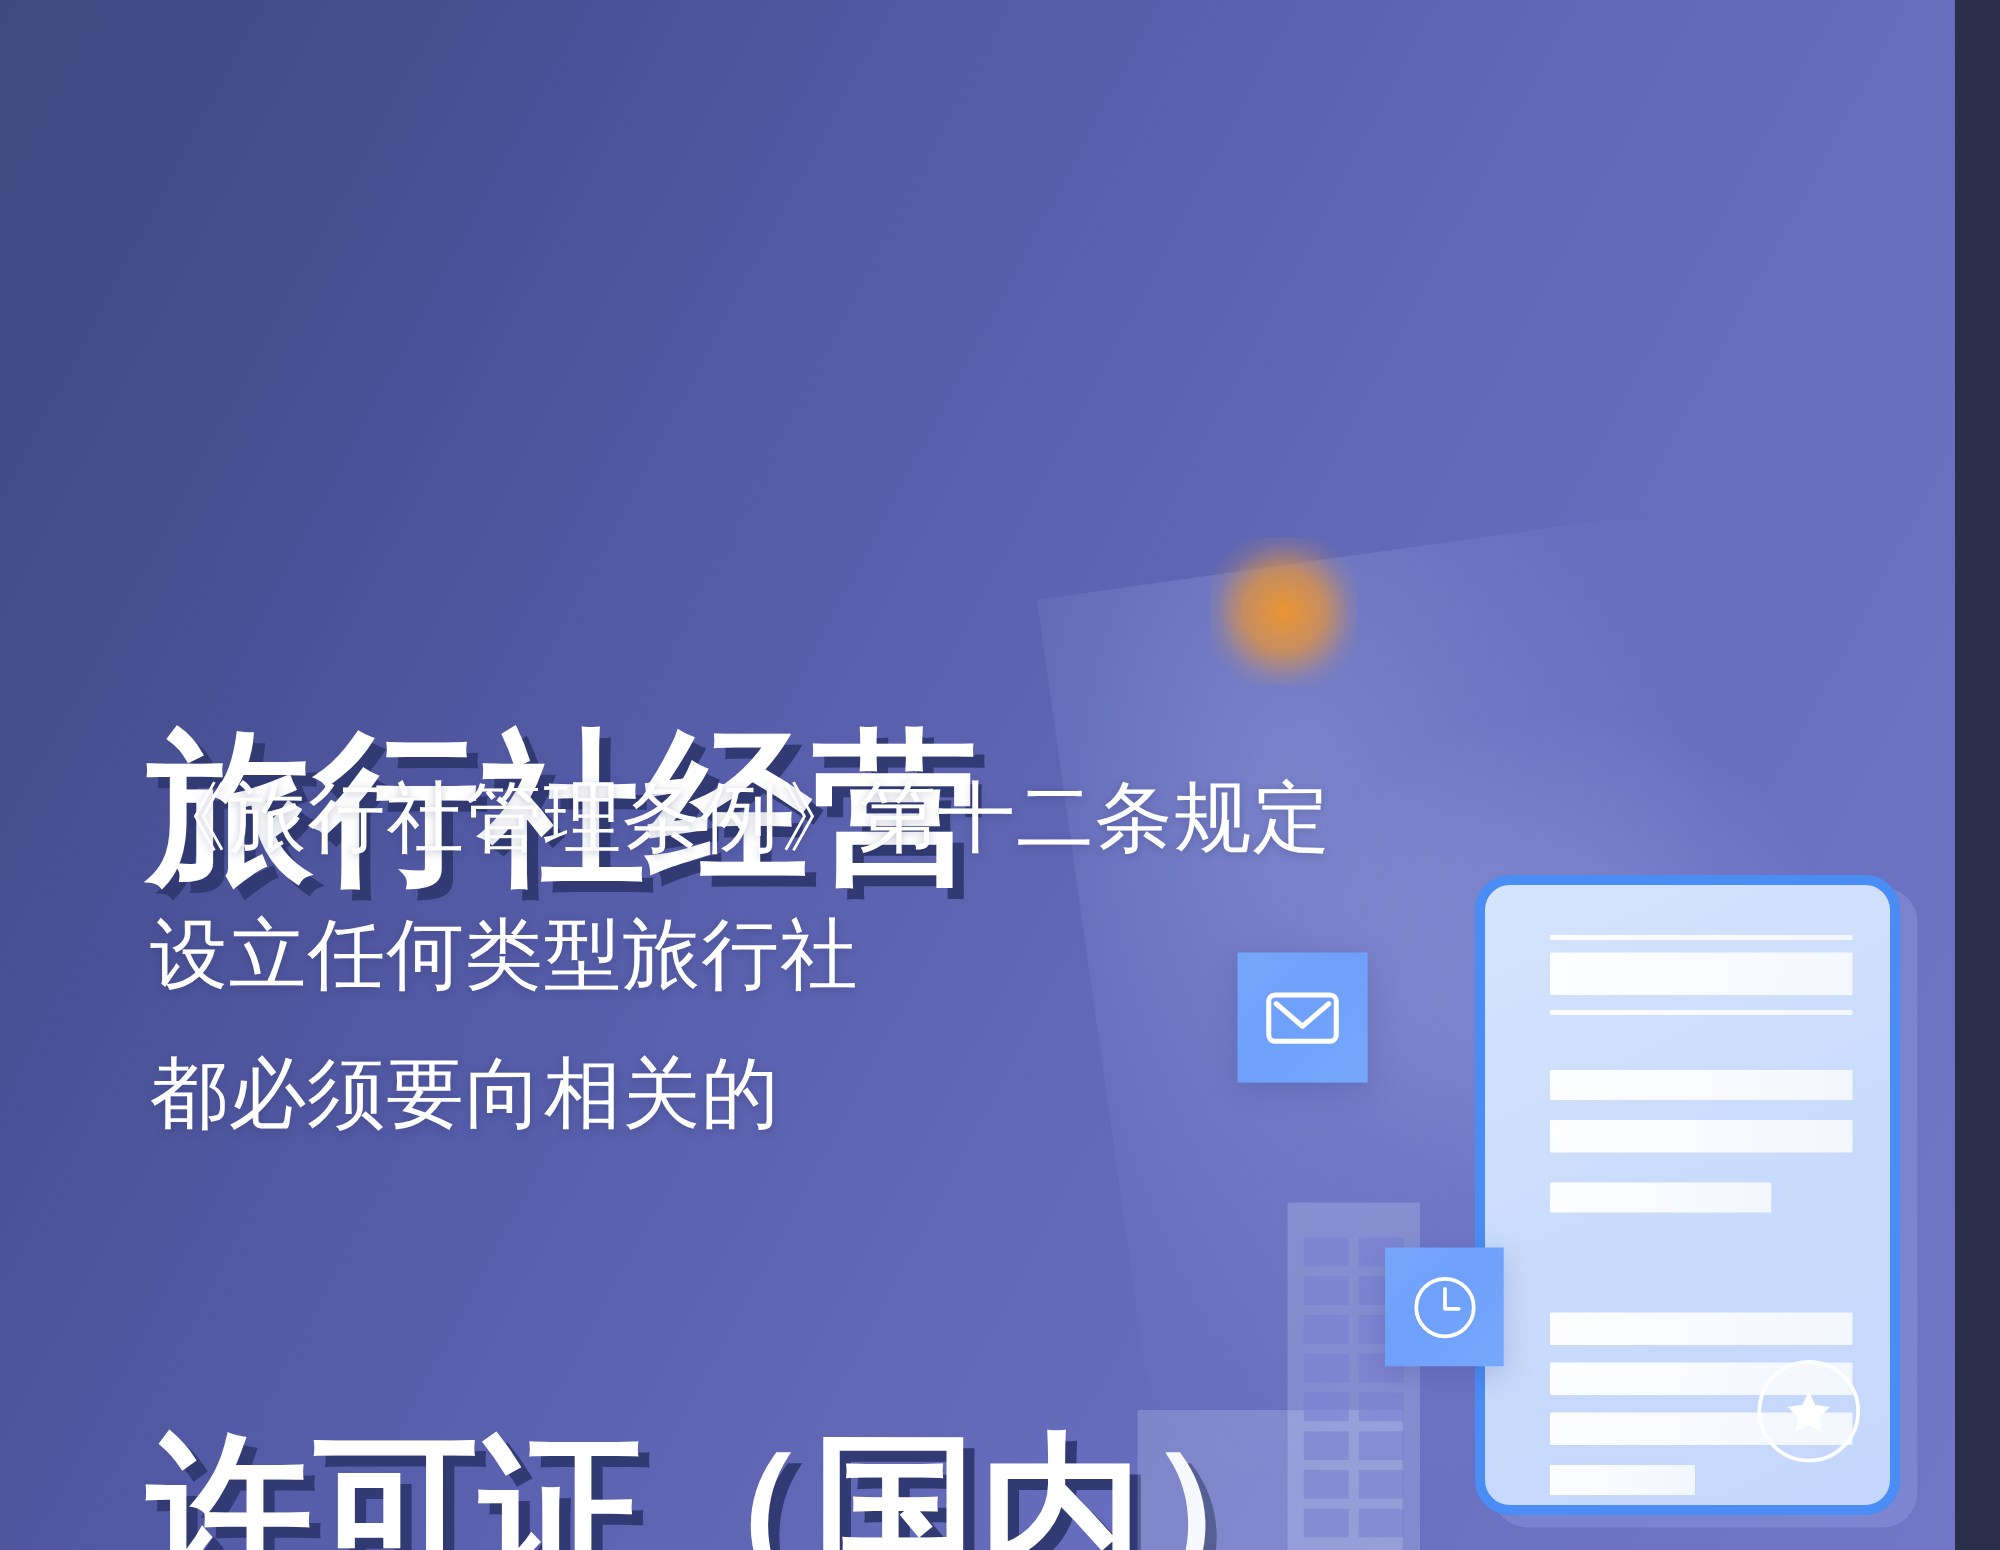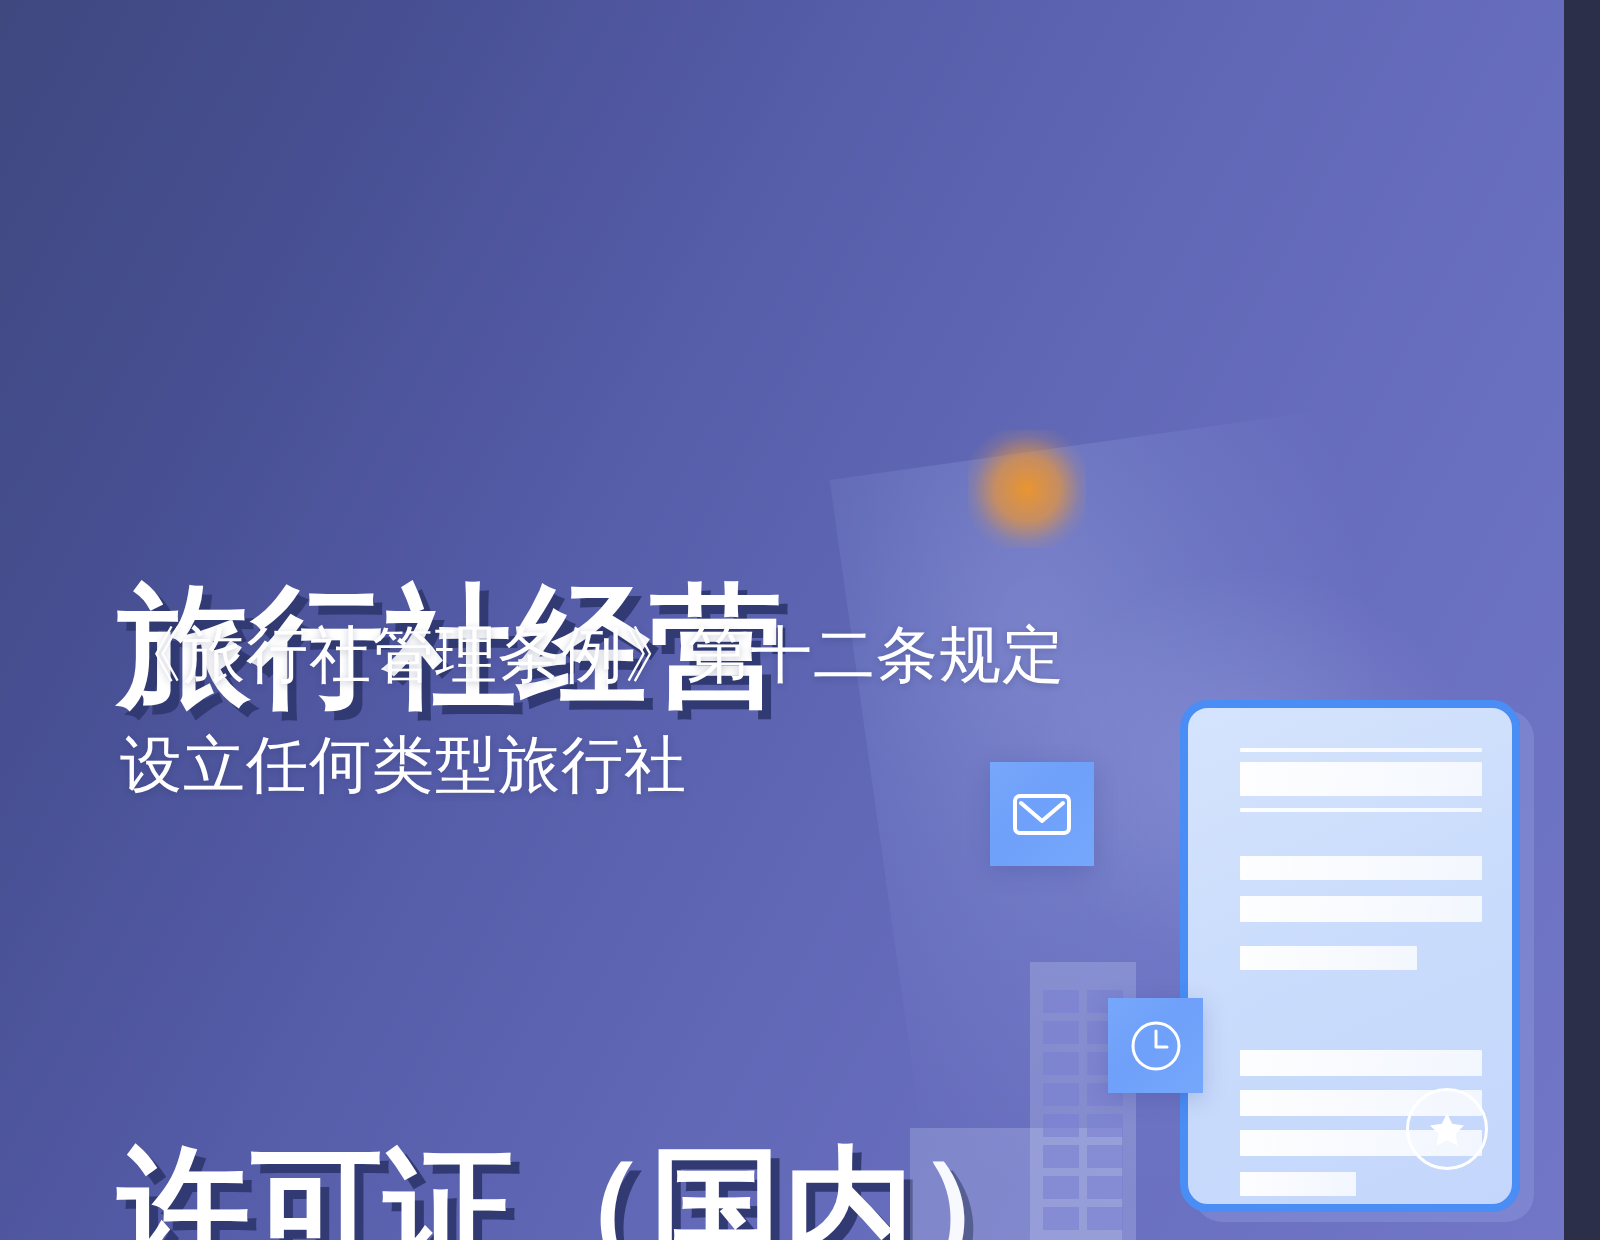--- a/index.html
+++ b/index.html
@@ -181,20 +181,21 @@
   <div class="bg-glow-orange"></div>
 
   <div class="headline">
     <span class="hl-line">旅行社经营</span>
     <span class="hl-line">许可证（国内）</span>
   </div>
 
   <div class="body-copy">
     <span class="bd-line">《旅行社管理条例》第十二条规定</span>
     <span class="bd-line">设立任何类型旅行社</span>
+    <span class="bd-line">都必须要向相关的</span>
   </div>
 
   <div class="building-base"></div>
 
   <div class="building">
     <div class="building-grid">
         <div class="win"></div>
         <div class="win"></div>
         <div class="win"></div>
         <div class="win"></div>

